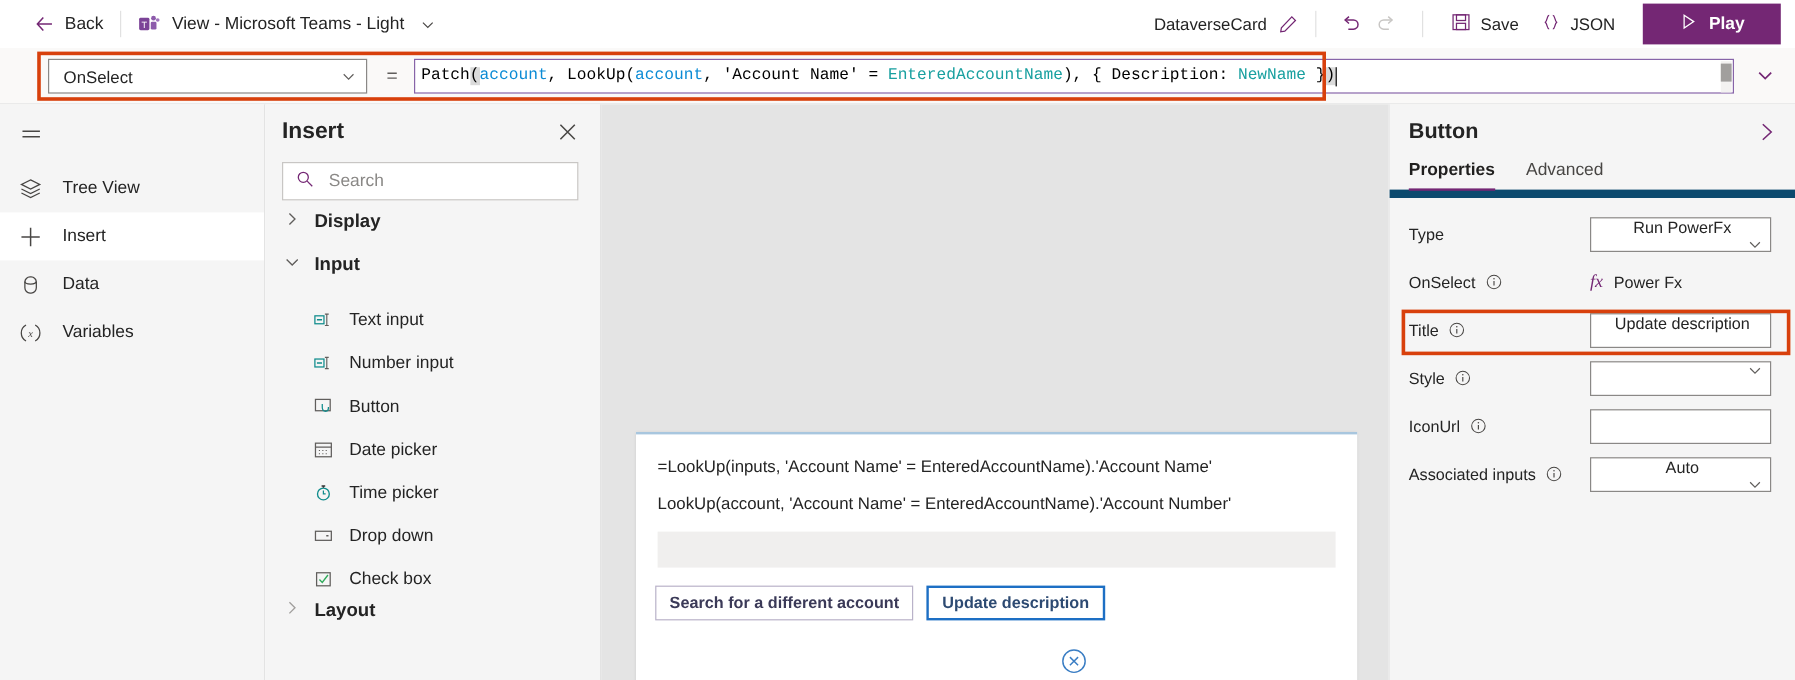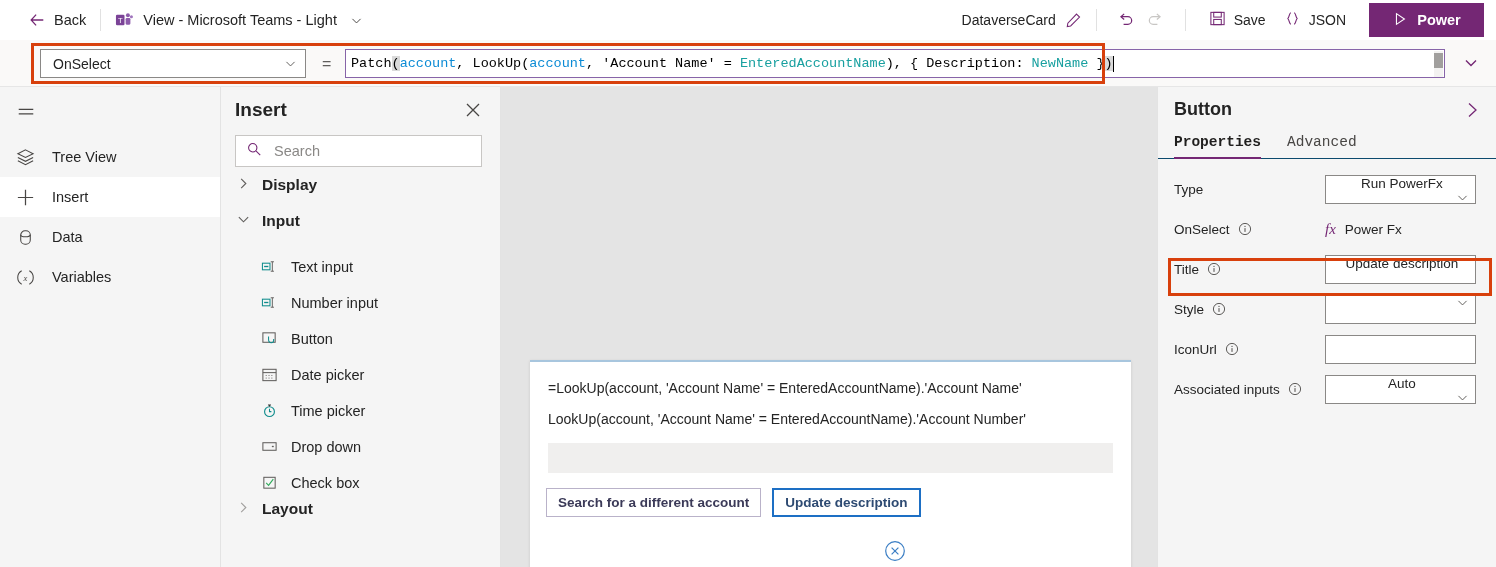--- a/index.html
+++ b/index.html
@@ -178,21 +178,21 @@
   
   .rpanel {
     position: absolute; left: 1157px; top: 87px; width: 339px; height: 480px;
     background: #f5f5f5; border-left: 1px solid #e3e3e3;
   }
   .rp-head { display: flex; align-items: center; padding: 12px 14px 2px 16px; }
   .rp-title { font-size: 18px; font-weight: bold; color: #242424; }
   .rp-collapse { margin-left: auto; width: 20px; height: 20px; cursor: pointer; }
   .rp-tabs {
     display: flex; gap: 26px; padding: 12px 0 0 16px;
-    border-bottom: 1px solid #0c4a6e; position: relative; font-family: Liberation Mono, monospace;
+    border-bottom: 7px solid #0c4a6e; position: relative;
   }
   .rp-tab {
     font-size: 14.5px; color: #484644; padding-bottom: 8px; cursor: pointer;
   }
   .rp-tab.active { color: #201f1e; font-weight: bold; position: relative; }
   .rp-tab.active::after {
     content: ""; position: absolute; left: 0; right: 0; bottom: -1px;
     height: 2px; background: #742774;
   }
   .prow {
@@ -294,21 +294,21 @@
             </svg>
         </span>
         <span>JSON</span>
       </div>
       <div class="play-btn">
         <span>
           <svg viewBox="0 0 18 18" width="16" height="16">
               <path d="M5 3 L14 9 L5 15 Z" stroke="#ffffff" stroke-width="1.2" fill="none"></path>
             </svg>
         </span>
-        <span>Power</span>
+        <span>Play</span>
       </div>
     </div>
   </div>
 
   <div class="formula-zone">
     <div class="fx-highlight"></div>
 
     <div class="prop-select">
       <span>OnSelect</span>
       <span class="chev">
@@ -501,21 +501,21 @@
         <svg viewBox="0 0 14 14" width="13" height="13">
             <path d="M4.5 2 L9.5 7 L4.5 12" stroke="#a19f9d" stroke-width="1.2" fill="none"></path>
           </svg>
       </span>
       <span>Layout</span>
     </div>
   </div>
 
   <div class="canvas">
     <div class="card">
-      <div class="card-line l1">=LookUp(account, 'Account Name' = EnteredAccountName).'Account Name'</div>
+      <div class="card-line l1">=LookUp(inputs, 'Account Name' = EnteredAccountName).'Account Name'</div>
       <div class="card-line l2">LookUp(account, 'Account Name' = EnteredAccountName).'Account Number'</div>
       <div class="card-input"></div>
       <div class="card-btns">
         <div class="cbtn">Search for a different account</div>
         <div class="cbtn selected">Update description</div>
       </div>
       <div class="del-handle">
         <svg viewBox="0 0 22 22" width="22" height="22">
           <circle cx="11" cy="11" r="9.3" stroke="#3b7ec4" stroke-width="1.2" fill="#ffffff"></circle>
           <path d="M7.6 7.6 L14.4 14.4 M14.4 7.6 L7.6 14.4" stroke="#3b7ec4" stroke-width="1.2"></path>

